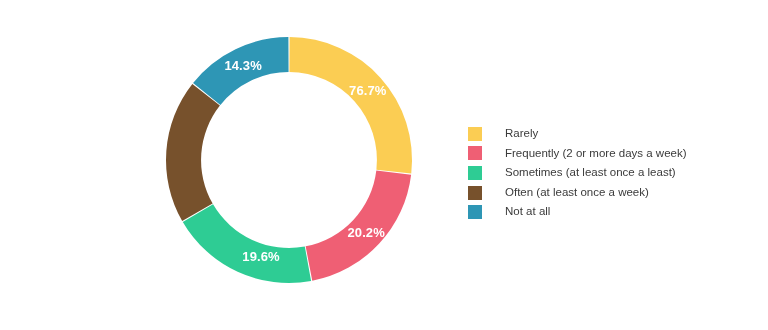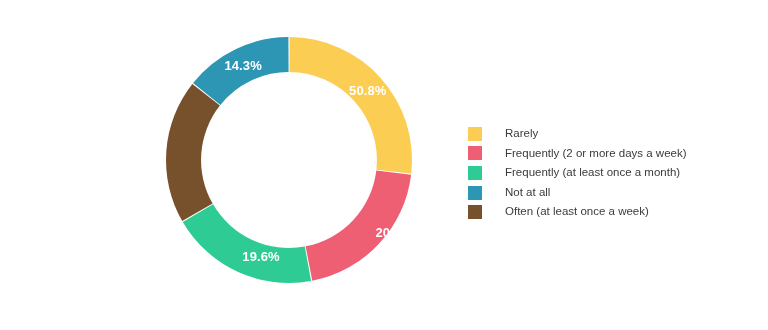--- a/index.html
+++ b/index.html
@@ -89,44 +89,44 @@
     <svg class="donut-svg" viewBox="0 0 246 246">
       <g id="slice-arcs">
           <path d="M 123.59035535284191 0.00141675386106499 A 123 123 0 0 1 245.2568260763358 136.50068434341654 L 210.4136306445801 132.6529893055428 A 87.945 87.945 0 0 0 123.42210407728196 35.05601297901066 Z" fill="#FBCD53"></path>
           <path d="M 245.12159805793732 137.6736255838699 A 123 123 0 0 1 146.27060888419035 243.7786353713232 L 139.6384853521961 209.35672429049606 A 87.945 87.945 0 0 0 210.3169426114252 133.491642292467 Z" fill="#EF5F74"></path>
           <path d="M 145.11016287301203 243.99644911206644 A 123 123 0 0 1 16.775279955769562 185.01055435589063 L 47.04932516837523 167.3375463644618 A 87.945 87.945 0 0 0 138.8087664542036 209.5124611151275 Z" fill="#2ECC94"></path>
           <path d="M 16.18492460292765 183.9880288902482 A 123 123 0 0 1 26.33093169368577 46.946786834551474 L 53.88161616098533 68.62195258670431 A 87.945 87.945 0 0 0 46.627221091093276 166.60644065652747 Z" fill="#77512C"></path>
           <path d="M 27.065432755677705 46.02234864816539 A 123 123 0 0 1 122.40964464715819 0.00141675386106499 L 122.5778959227181 35.05601297901066 A 87.945 87.945 0 0 0 54.40678442030956 67.96097928343826 Z" fill="#2E96B5"></path>
         </g>
     </svg>
     <div id="slice-labels">
-        <div class="slice-label" style="left: 201.735px; top: 52.8204px;">50.8%</div>
-        <div class="slice-label" style="left: 200.172px; top: 194.896px; margin-left: 28px;">20.2%</div>
+        <div class="slice-label" style="left: 201.735px; top: 52.8204px;">76.7%</div>
+        <div class="slice-label" style="left: 200.172px; top: 194.896px;">20.2%</div>
         <div class="slice-label" style="left: 95px; top: 218.834px;">19.6%</div>
         <div class="slice-label" style="left: 17.8154px; top: 115.213px; margin-left: 32px;">19%</div>
         <div class="slice-label" style="left: 77.1518px; top: 28.0137px;">14.3%</div>
       </div>
   </div>
 
   <div class="legend" id="legend">
       <div class="legend-row">
         <span class="legend-swatch" style="background: rgb(251, 205, 83);"></span>
         <span class="legend-label">Rarely</span>
       </div>
       <div class="legend-row">
         <span class="legend-swatch" style="background: rgb(239, 95, 116);"></span>
         <span class="legend-label">Frequently (2 or more days a week)</span>
       </div>
       <div class="legend-row">
         <span class="legend-swatch" style="background: rgb(46, 204, 148);"></span>
-        <span class="legend-label">Frequently (at least once a month)</span>
+        <span class="legend-label">Sometimes (at least once a least)</span>
+      </div>
+      <div class="legend-row">
+        <span class="legend-swatch" style="background: rgb(119, 81, 44);"></span>
+        <span class="legend-label">Often (at least once a week)</span>
       </div>
       <div class="legend-row">
         <span class="legend-swatch" style="background: rgb(46, 150, 181);"></span>
         <span class="legend-label">Not at all</span>
-      </div>
-      <div class="legend-row">
-        <span class="legend-swatch" style="background: rgb(119, 81, 44);"></span>
-        <span class="legend-label">Often (at least once a week)</span>
       </div>
     </div>
 
 </div>
 
 </body></html>

